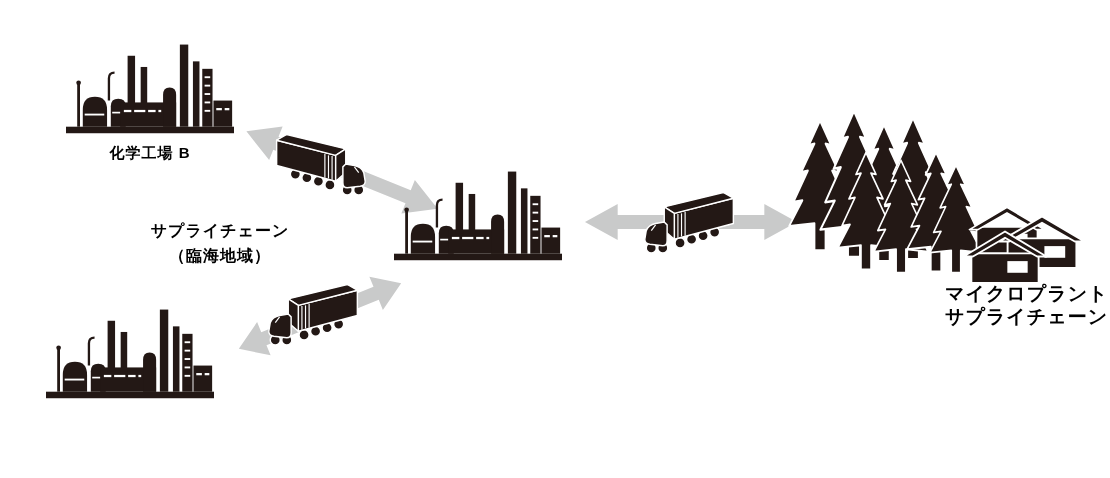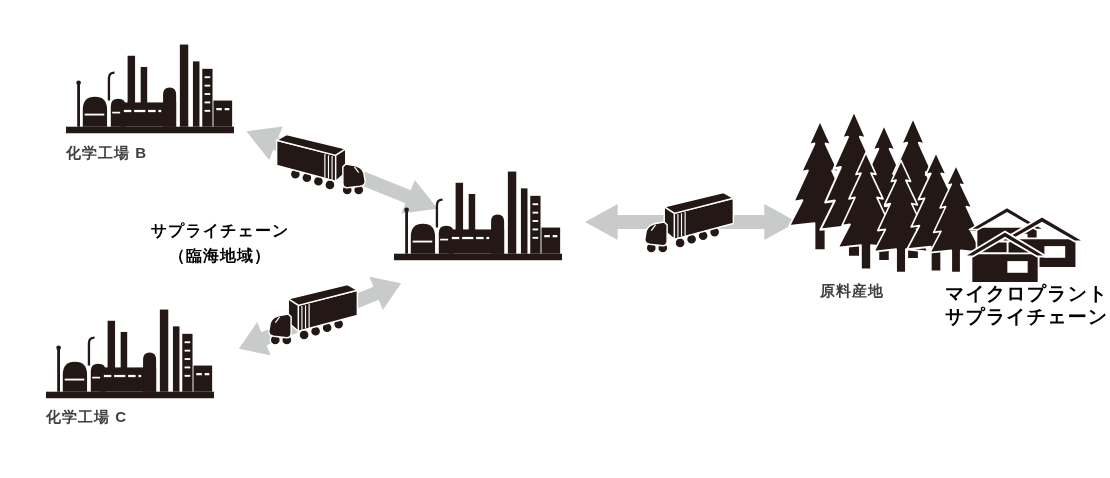--- a/index.html
+++ b/index.html
@@ -3,21 +3,21 @@
 <meta charset="utf-8">
 <style>
   html,body{margin:0;padding:0;background:#ffffff;}
   body{font-family:"Liberation Sans",sans-serif;}
   .stage{
     position:relative;width:1110px;height:478px;background:#ffffff;overflow:hidden;
   }
   .abs{position:absolute;}
   .icon-svg{display:block;width:100%;height:100%;}
   .node-label{
-    position:absolute;color:#404040;font-weight:700;
+    position:absolute;text-align:center;color:#000000;font-weight:700;
     font-size:15px;letter-spacing:1px;white-space:nowrap;
   }
   .annotation{
     position:absolute;text-align:center;color:#000000;font-weight:700;
     font-size:16px;line-height:25px;letter-spacing:1px;white-space:nowrap;
   }
   .two-line{font-size:19px;line-height:23px;}
   .rot{transform-origin:center center;}
   .mirror{transform:scaleX(-1);}
   .defs-holder{position:absolute;width:0;height:0;overflow:hidden;}
@@ -139,21 +139,20 @@
     <svg class="icon-svg" viewBox="0 0 180 100">
         <use href="#sym-factory"></use>
       </svg>
   </div>
 
   <div class="abs" style="left:46px;top:305px;width:168px;height:95px;">
     <svg class="icon-svg" viewBox="0 0 180 100">
         <use href="#sym-factory"></use>
       </svg>
   </div>
-  <div class="node-label" style="left:46px;top:408px;width:168px;">化学工場 C</div>
 
   <div class="annotation" style="left:130px;top:218px;width:180px;">
     <div>サプライチェーン</div>
     <div>（臨海地域）</div>
   </div>
 
   <div class="abs" style="left:780px;top:105px;width:210px;height:178px;">
     <div class="abs" style="left:7px;top:13px;width:66px;height:135px;">
       <svg class="icon-svg" viewBox="0 0 60 100" preserveAspectRatio="none">
           <use href="#sym-pine"></use>
@@ -188,21 +187,20 @@
       <svg class="icon-svg" viewBox="0 0 60 100" preserveAspectRatio="none">
           <use href="#sym-pine"></use>
         </svg>
       </div>
     <div class="abs" style="left:148px;top:58px;width:56px;height:112px;">
       <svg class="icon-svg" viewBox="0 0 60 100" preserveAspectRatio="none">
           <use href="#sym-pine"></use>
         </svg>
       </div>
   </div>
-  <div class="node-label" style="left:820px;top:282px;width:136px;">原料産地</div>
 
   <div class="abs" style="left:952px;top:202px;width:140px;height:86px;">
     <div class="abs" style="left:16px;top:4px;width:78px;height:50px;">
       <svg class="icon-svg" viewBox="0 0 110 72" preserveAspectRatio="none">
           <use href="#sym-house"></use>
         </svg>
       </div>
     <div class="abs" style="left:46px;top:13px;width:88px;height:56px;">
       <svg class="icon-svg" viewBox="0 0 110 72" preserveAspectRatio="none">
           <use href="#sym-house"></use>

